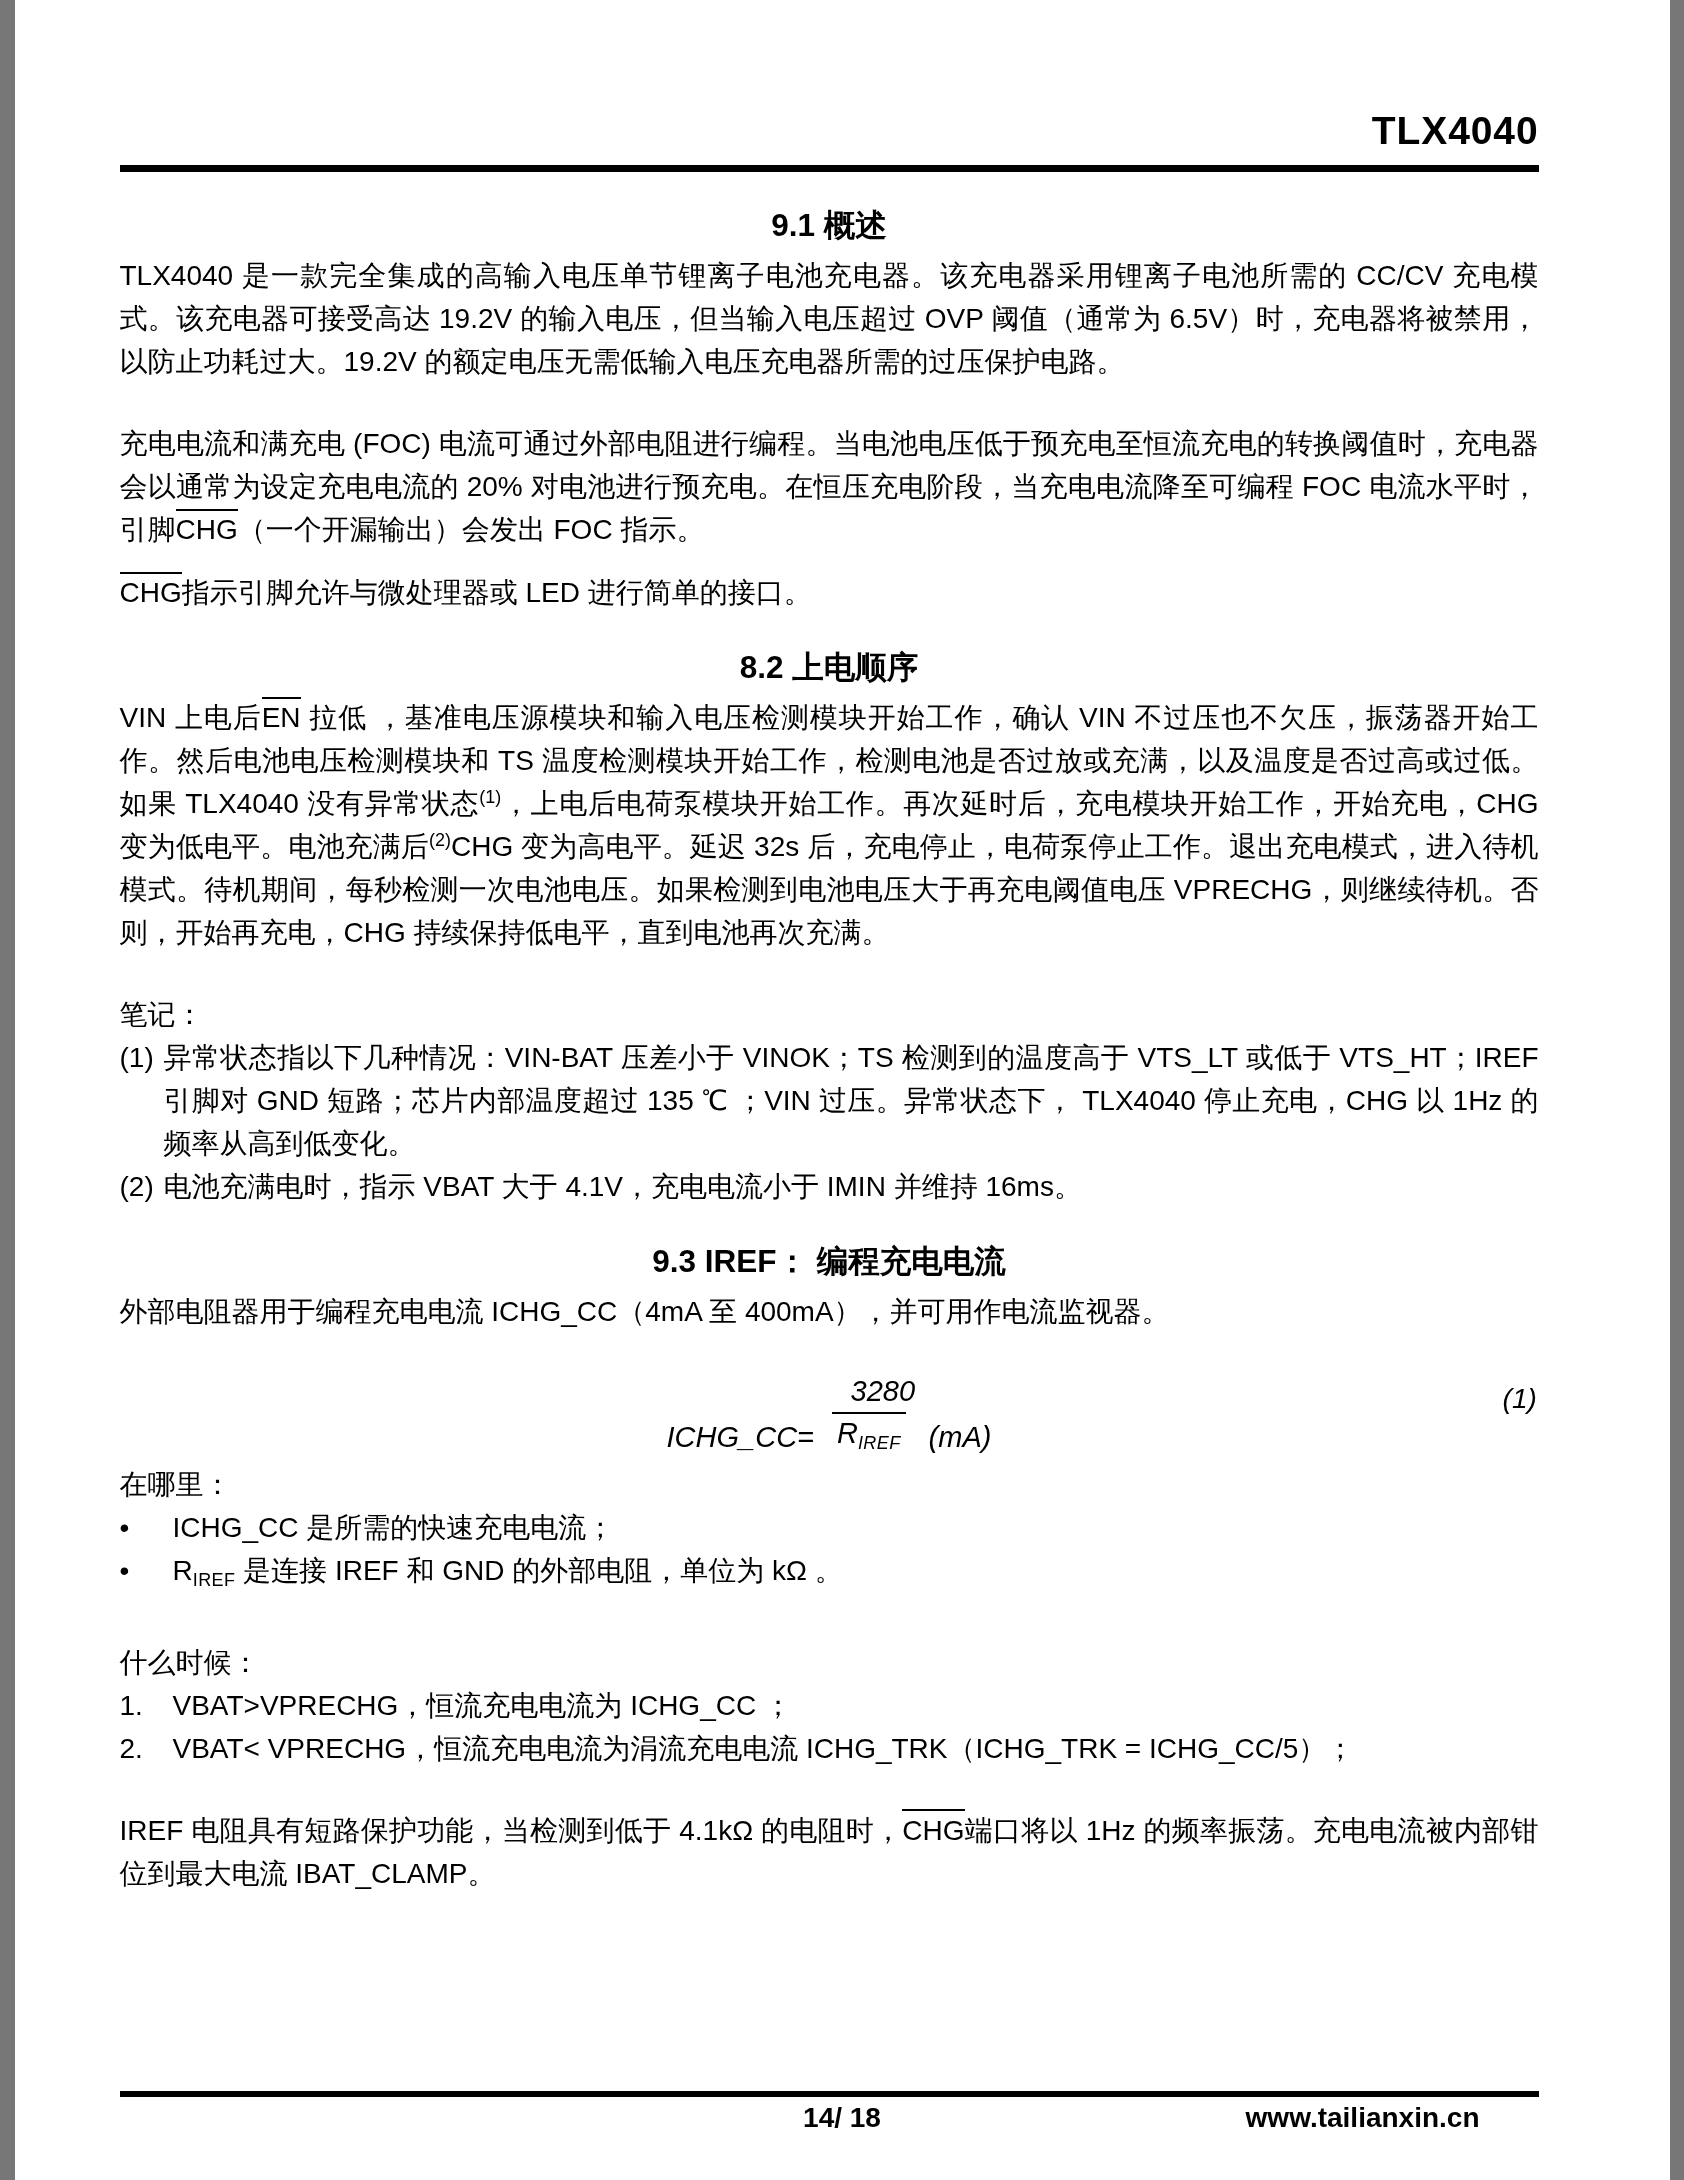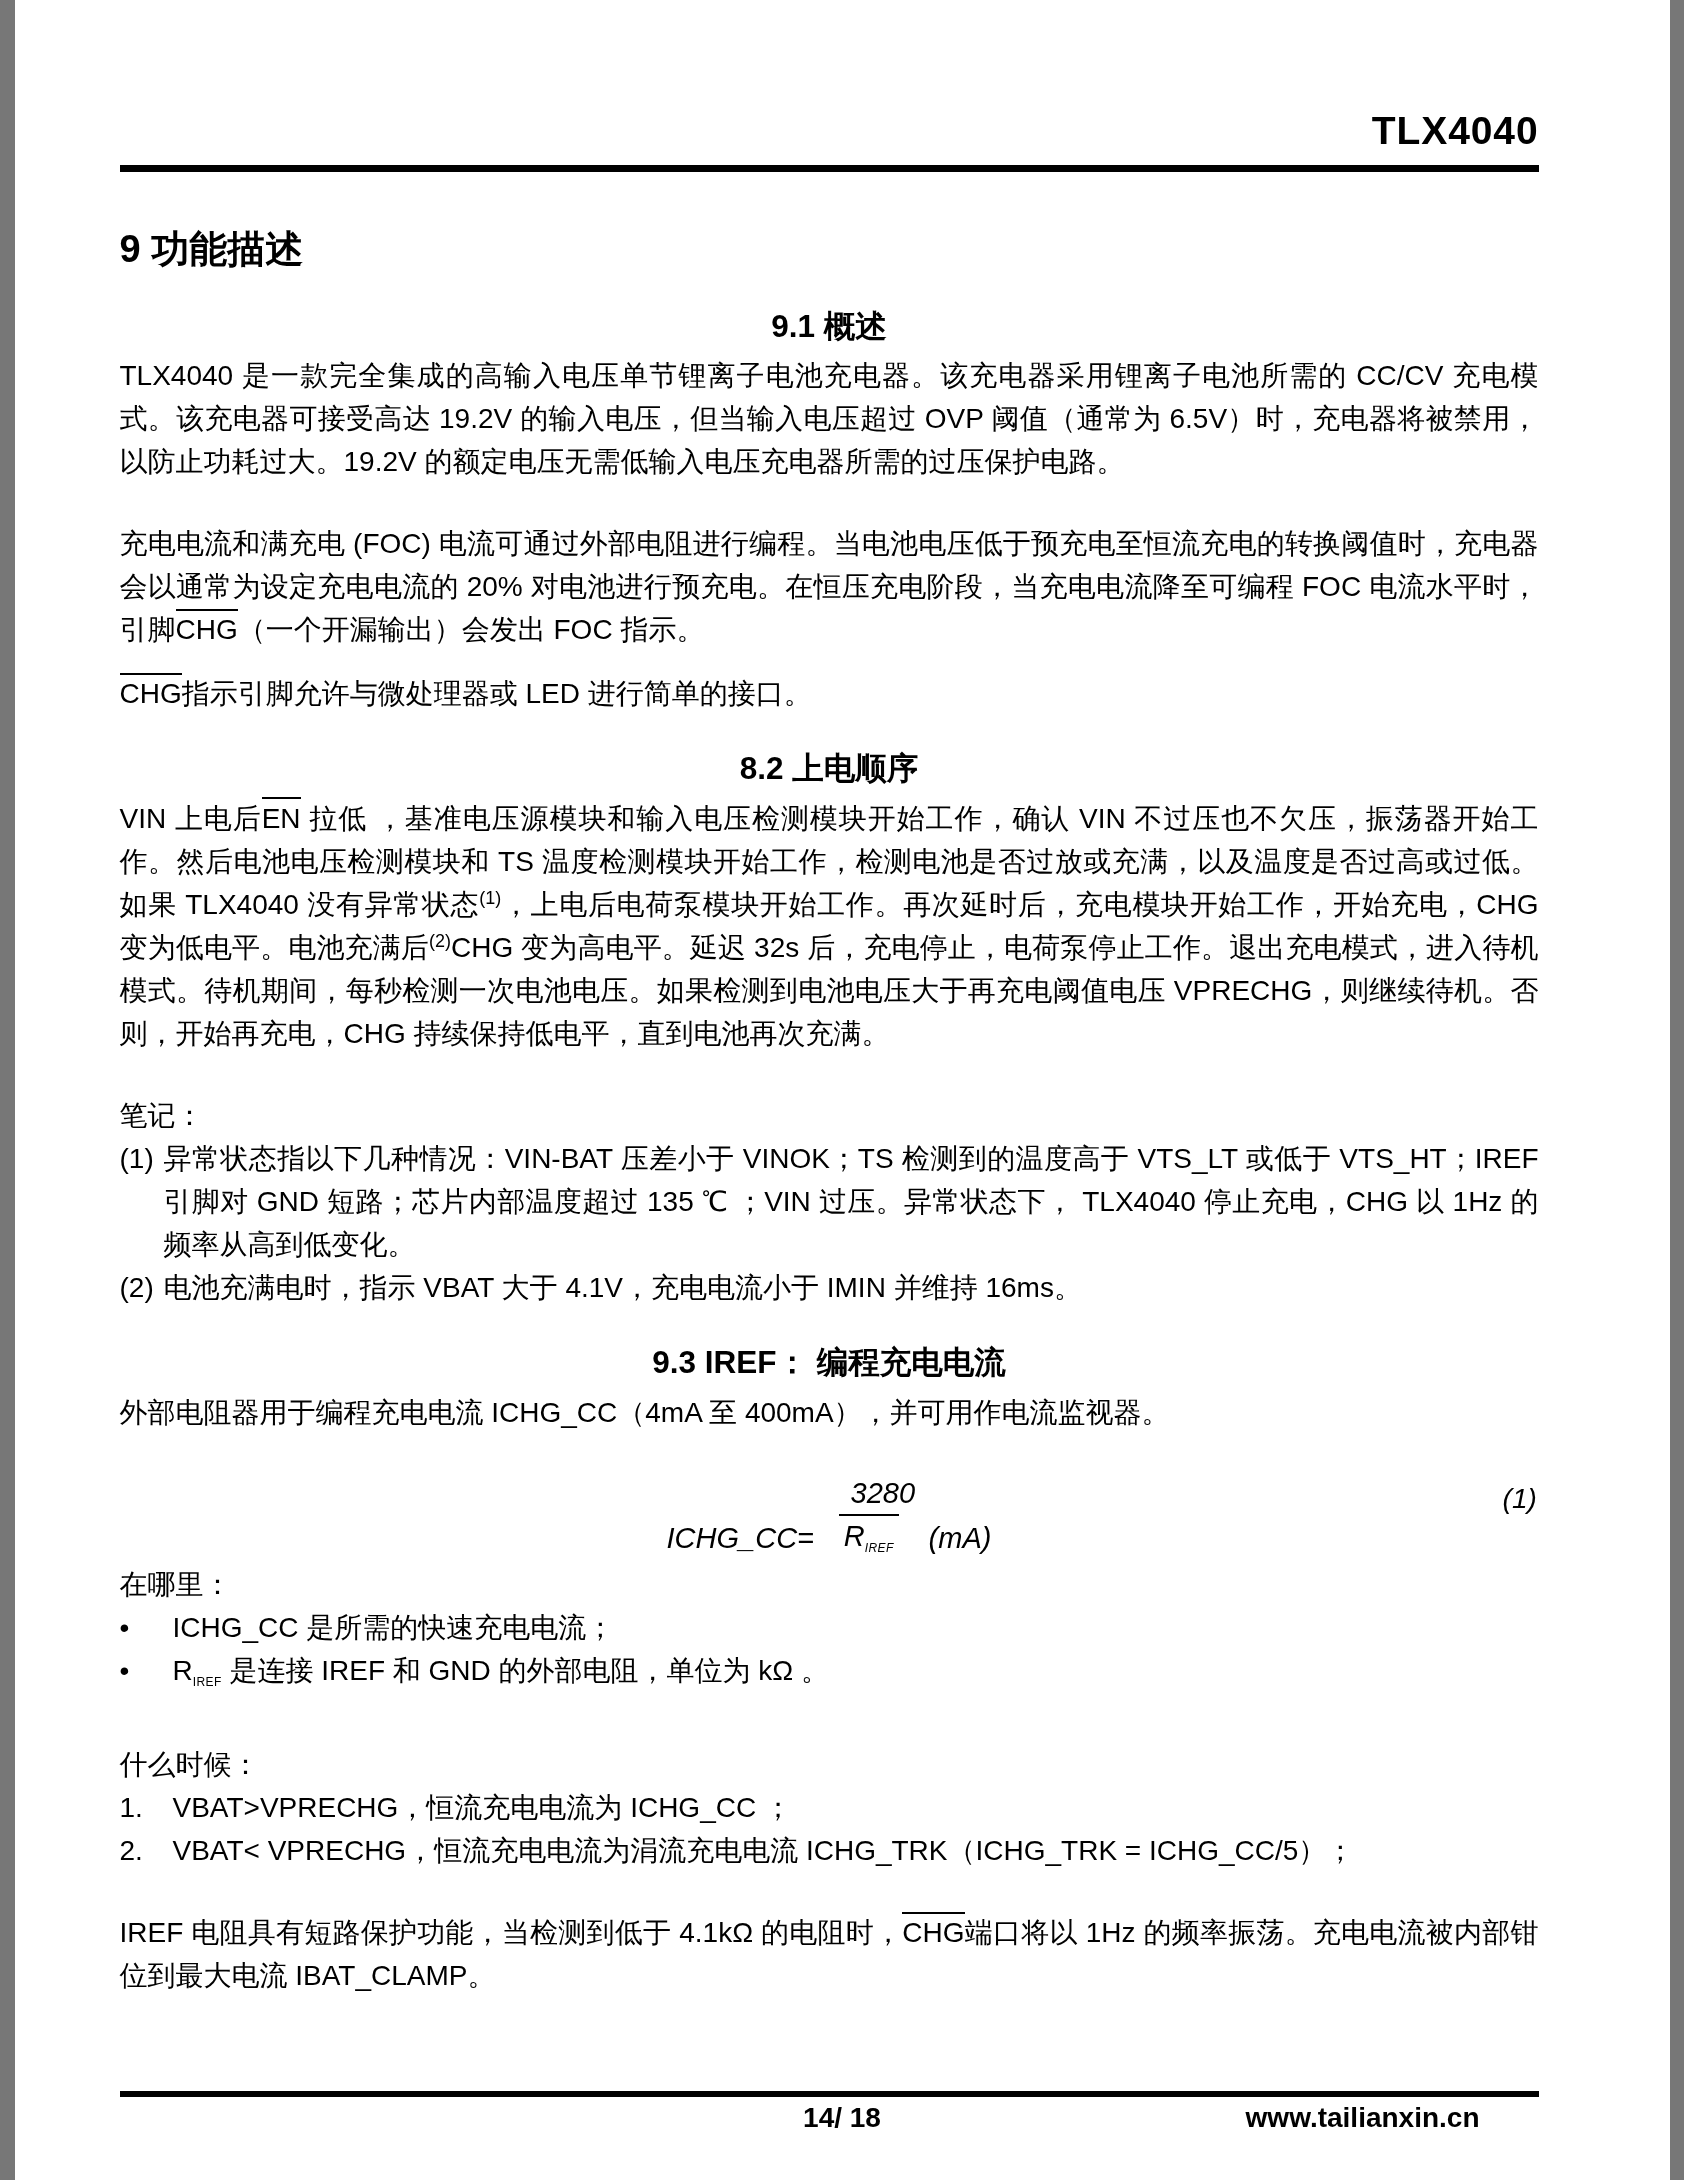--- a/index.html
+++ b/index.html
@@ -31,21 +31,21 @@
   .body-text {
     font-size:28px; line-height:43px; text-align:justify; margin:8.5px 0 0 0;
   }
   .gap-top { margin-top:39px; }
   .small-gap-top { margin-top:20.4px; }
   .ov {
     display:inline-block; border-top:2.6px solid #000;
     padding-top:4.3px; line-height:1.05;
   }
   sup.fn { font-size:18px; line-height:0; vertical-align:super; }
-  .subsc { font-size:12px; vertical-align:-6px; letter-spacing:0.4px; }
+  .subsc { font-size:18px; vertical-align:-6px; letter-spacing:0.4px; }
   .flexrow { display:flex; font-size:28px; line-height:43px; margin:0; }
   .marker { flex:none; width:53px; }
   .marker-narrow { flex:none; width:44px; }
   .rowtext { flex:1; text-align:justify; }
   .equation {
     position:relative; margin-top:10.2px; height:111px;
     display:flex; justify-content:center; align-items:flex-end;
     font-size:29px;
     font-style:italic;
   }
@@ -70,21 +70,20 @@
 </head>
 <body>
 
 <div class="page">
 
   <div class="doc-title">TLX4040</div>
   <div class="header-rule"></div>
 
   <main>
 
-    <h1 class="sec">9 功能描述</h1>
 
     <h2 class="sec">9.1 概述</h2>
     <p class="body-text"><span>TLX4040 是一款完全集成的高输入电压单节锂离子电池充电器。该充电器采用锂离子电池所需的 CC/CV 充电模式。该充电器可接受高达 19.2V 的输入电压，但当输入电压超过 OVP 阈值（通常为 6.5V）时，充电器将被禁用，以防止功耗过大。19.2V 的额定电压无需低输入电压充电器所需的过压保护电路。</span></p>
     <p class="body-text gap-top"><span>充电电流和满充电 (FOC) 电流可通过外部电阻进行编程。当电池电压低于预充电至恒流充电的转换阈值时，充电器会以通常为设定充电电流的 20% 对电池进行预充电。在恒压充电阶段，当充电电流降至可编程 FOC 电流水平时，引脚</span><span class="ov">CHG</span><span>（一个开漏输出）会发出 FOC 指示。</span></p>
     <p class="body-text small-gap-top"><span class="ov">CHG</span><span>指示引脚允许与微处理器或 LED 进行简单的接口。</span></p>
 
     <h2 class="sec">8.2 上电顺序</h2>
     <p class="body-text"><span>VIN 上电后</span><span class="ov">EN</span><span> 拉低 ，基准电压源模块和输入电压检测模块开始工作，确认 VIN 不过压也不欠压，振荡器开始工作。然后电池电压检测模块和 TS 温度检测模块开始工作，检测电池是否过放或充满，以及温度是否过高或过低。如果 TLX4040 没有异常状态</span><sup class="fn">(1)</sup><span>，上电后电荷泵模块开始工作。再次延时后，充电模块开始工作，开始充电，CHG 变为低电平。电池充满后</span><sup class="fn">(2)</sup><span>CHG 变为高电平。延迟 32s 后，充电停止，电荷泵停止工作。退出充电模式，进入待机模式。待机期间，每秒检测一次电池电压。如果检测到电池电压大于再充电阈值电压 VPRECHG，则继续待机。否则，开始再充电，CHG 持续保持低电平，直到电池再次充满。</span></p>
 
     <p class="body-text gap-top">笔记：</p>

